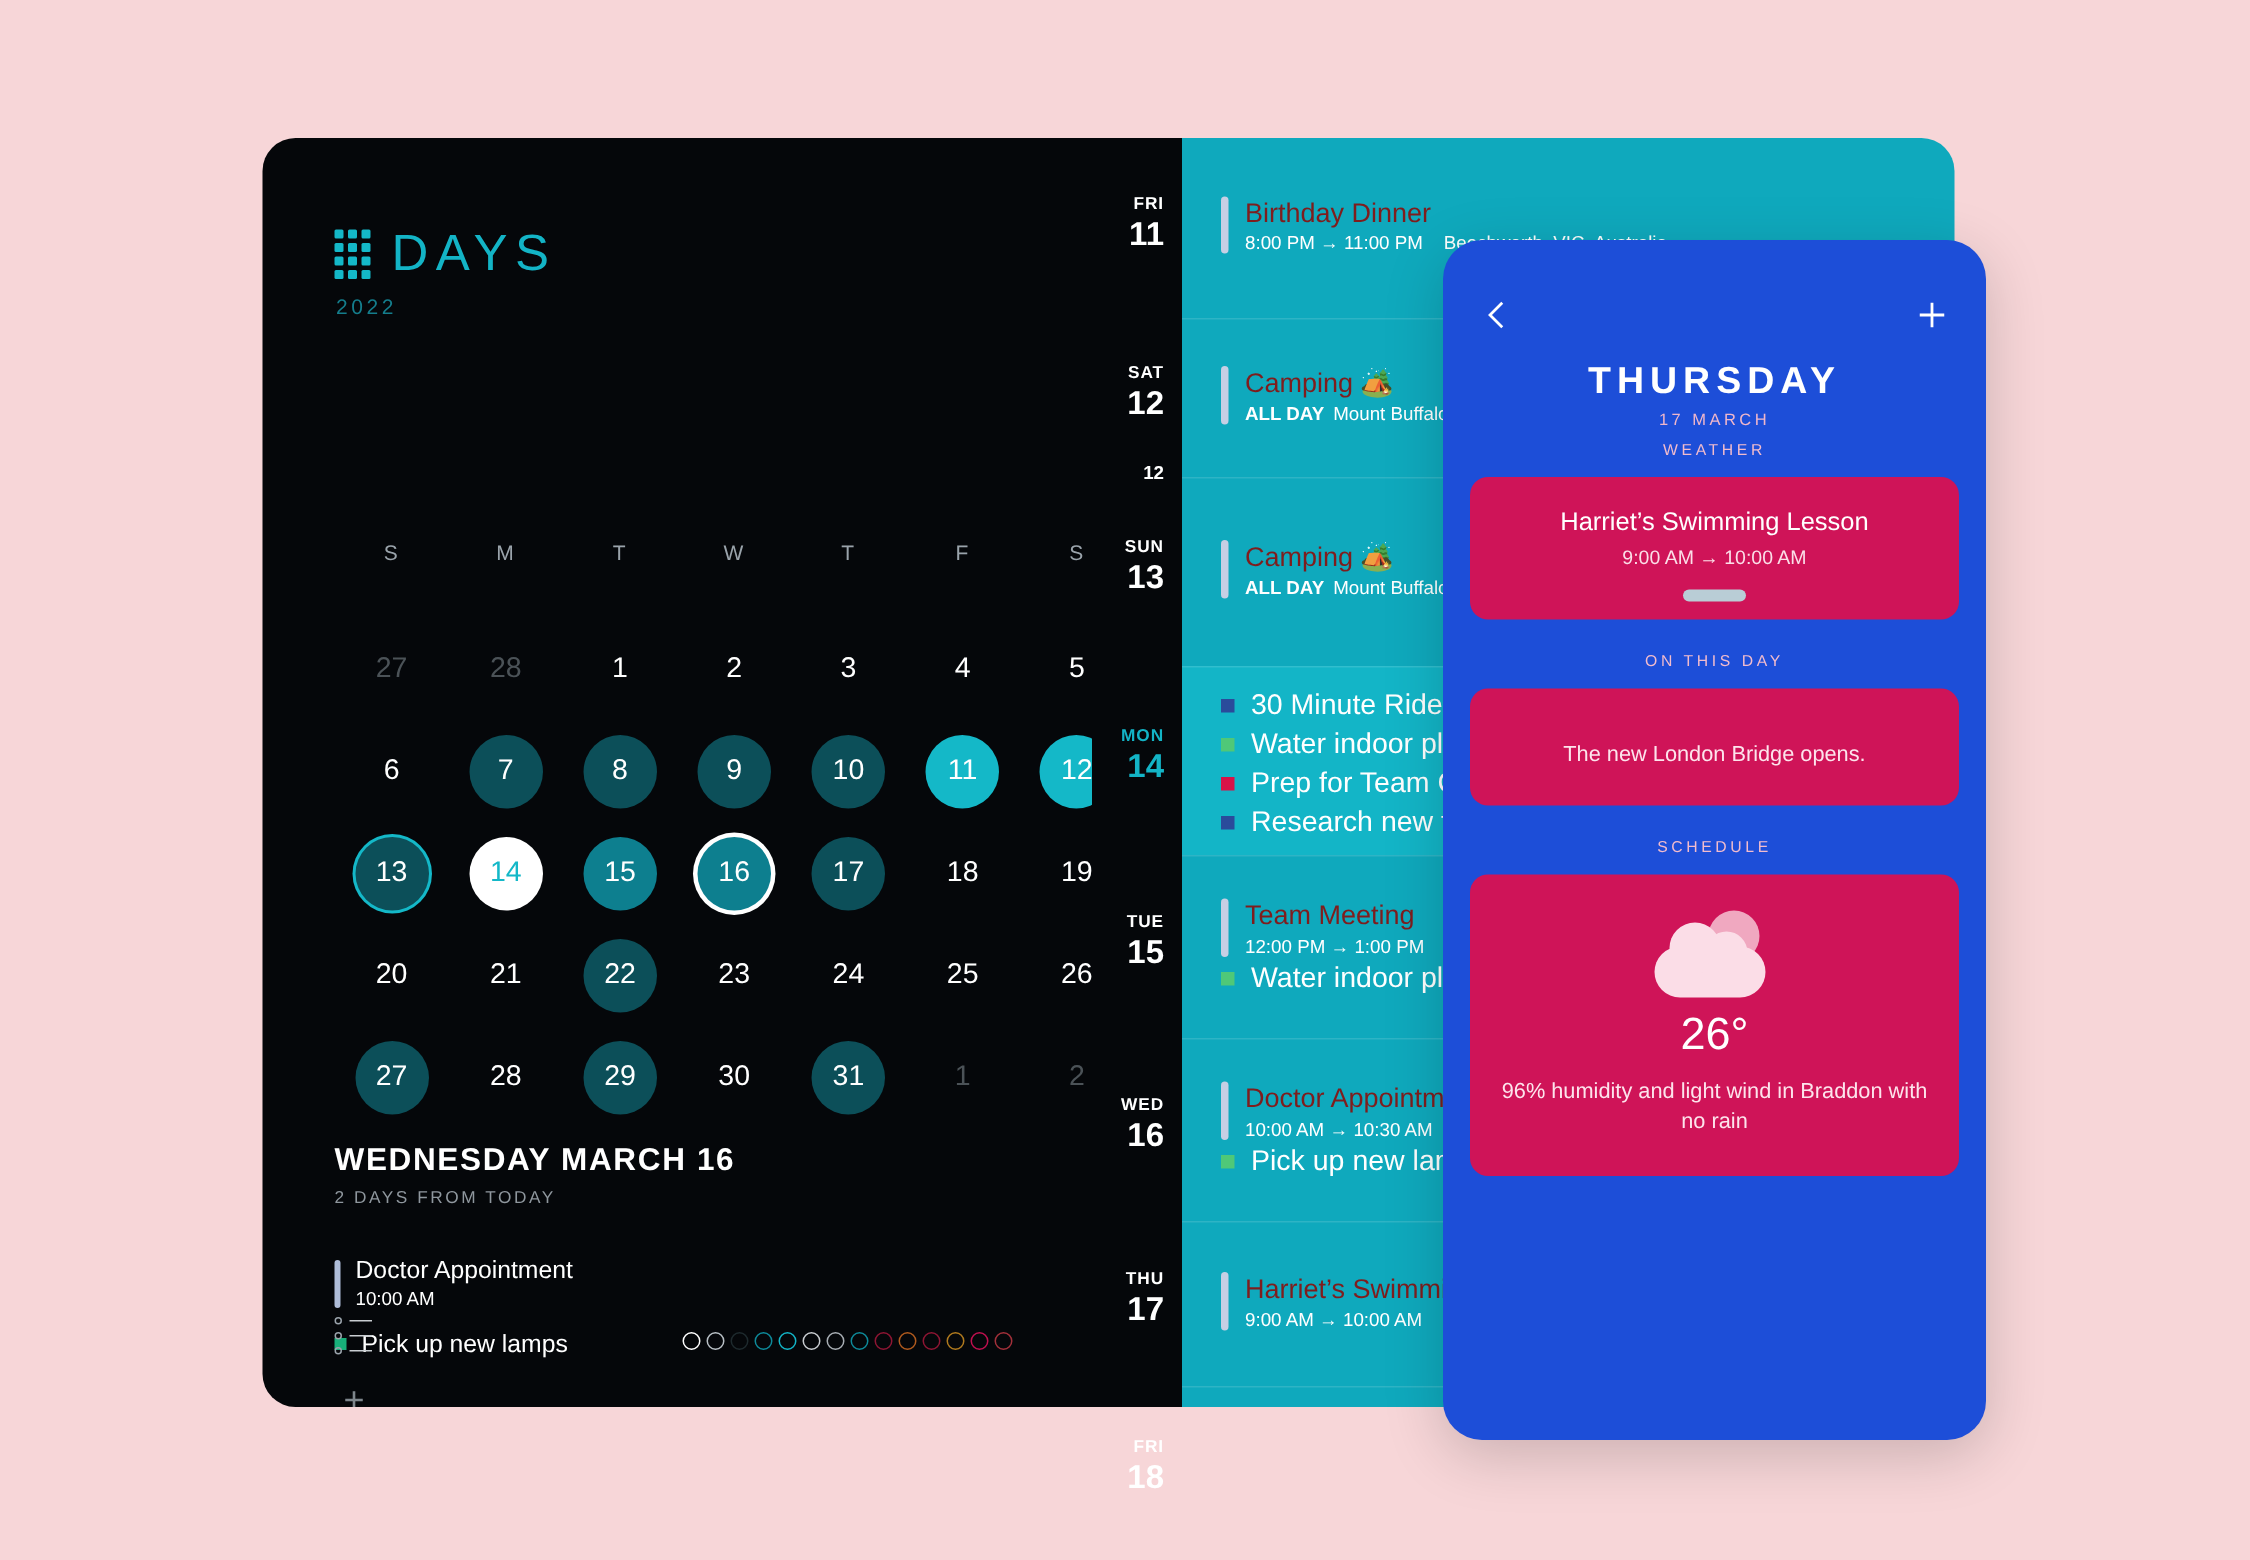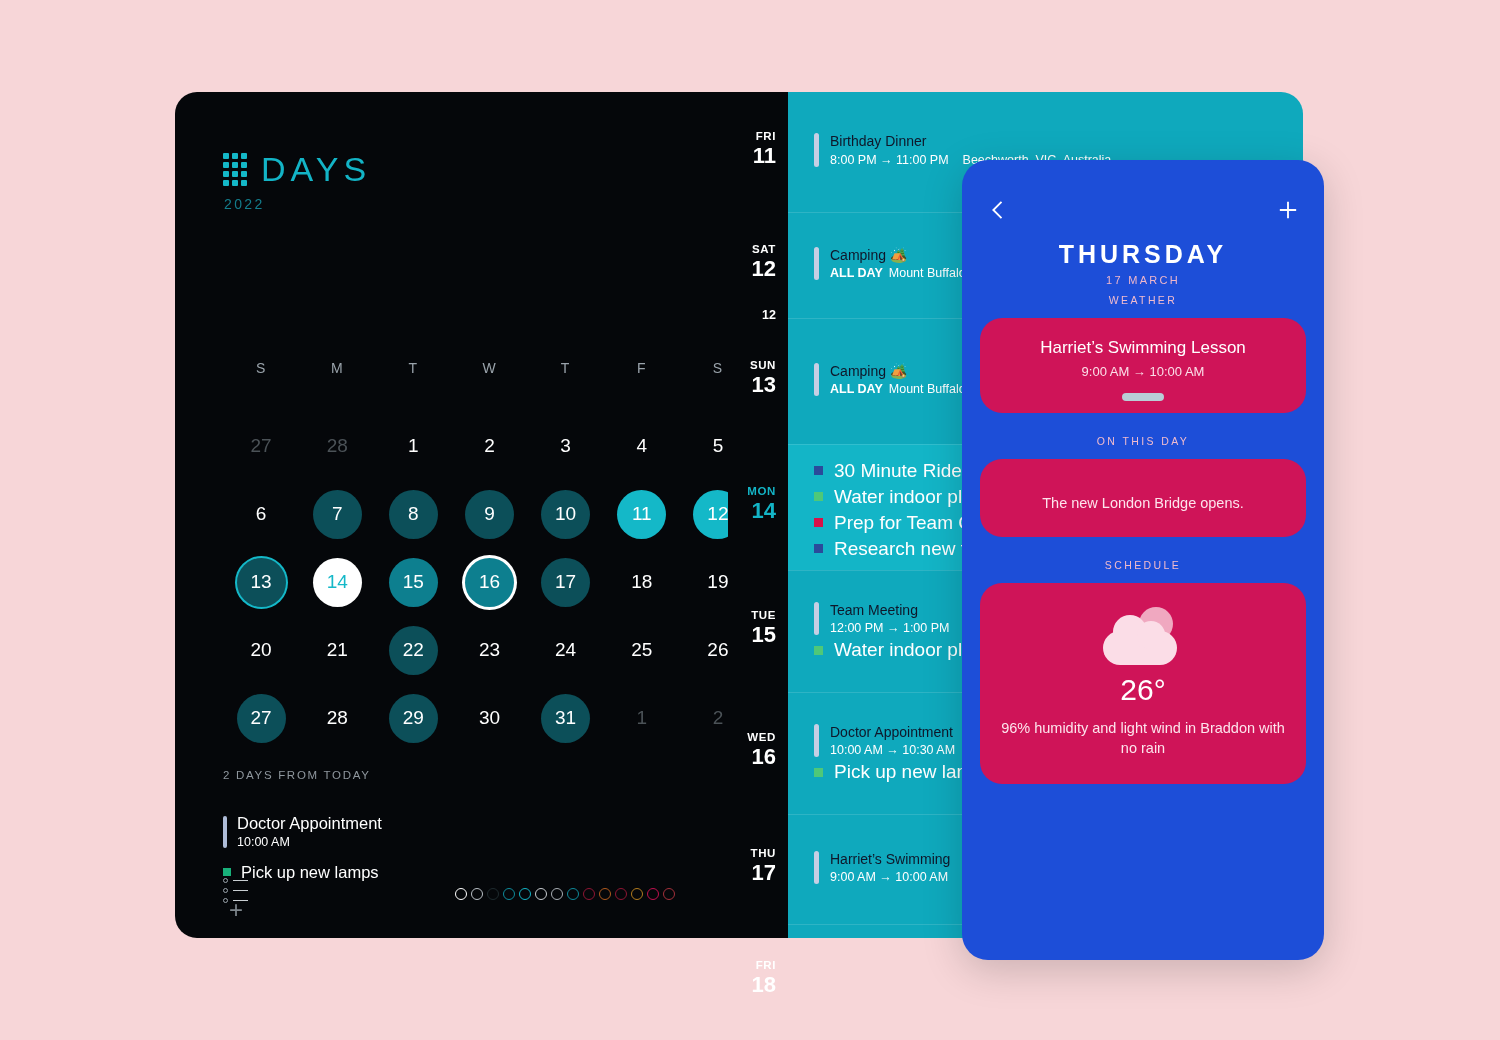--- a/index.html
+++ b/index.html
@@ -104,21 +104,21 @@
   .agenda-row {
     position: relative; display: flex;
     border-top: 1px solid rgba(255,255,255,0.13);
     padding: 18px 0 18px 0;
   }
   .agenda-row:first-child { border-top: none; }
   .agenda-row.active { background: #13b5c7; }
   .ag-body { padding-left: 26px; padding-right: 12px; flex: 1; }
   .ag-item { display: flex; gap: 11px; margin-bottom: 4px; }
   .ag-bar { width: 5px; border-radius: 3px; background: #c6cfe4; flex: none; }
-  .ag-title { font-size: 14px; color: #0f172a; font-weight: 400; line-height: 1.25; white-space: nowrap; }
+  .ag-title { font-size: 18px; color: #7f1d1d; font-weight: 400; line-height: 1.25; white-space: nowrap; }
   .ag-meta { font-size: 12.5px; color: #ffffff; margin-top: 2px; white-space: nowrap; }
   .ag-meta .lbl { font-weight: bold; margin-right: 6px; }
   .ag-meta .loc { margin-left: 14px; }
   .ag-todo { display: flex; align-items: center; gap: 11px; margin-top: 4px; }
   .ag-todo .sq { width: 9px; height: 9px; flex: none; margin-left: 0px; }
   .ag-todo .tx { font-size: 19px; color: #fff; white-space: nowrap; }
 
   
   .date-gutter {
     position: absolute; left: 728px; top: 92px; width: 60px; height: 846px;
@@ -145,21 +145,21 @@
   .pk-back { position: absolute; left: 22px; top: 36px; width: 28px; height: 28px; }
   .pk-add  { position: absolute; right: 22px; top: 36px; width: 28px; height: 28px; }
   .pk-title { text-align: center; padding-top: 80px; }
   .pk-day { font-size: 25px; letter-spacing: 4px; color: #fff; font-weight: bold; }
   .pk-date { font-size: 11px; letter-spacing: 2.3px; color: #f0b7ca; margin-top: 5px; }
   .pk-sect-label {
     text-align: center; font-size: 10.5px; letter-spacing: 2.4px;
     color: #f2bccd; margin: 22px 0 12px;
   }
   .pk-card {
-    margin: 0 18px; background: #cf1458; border-radius: 22px;
+    margin: 0 18px; background: #cf1458; border-radius: 12px;
     padding: 20px 16px 16px; text-align: center;
   }
   .pk-card-title { font-size: 17px; color: #ffffff; }
   .pk-card-sub { font-size: 13px; color: #fbdfe8; margin-top: 6px; }
   .pk-handle { width: 42px; height: 8px; border-radius: 4px; background: #b9cdd6; margin: 14px auto 0; }
   .pk-year { font-size: 30px; color: #ffffff; font-weight: 300; letter-spacing: 1px; }
   .pk-fact { font-size: 14.5px; color: #fde4ec; margin-top: 12px; }
   .pk-temp { font-size: 30px; color: #ffffff; font-weight: 300; margin-top: 6px; }
   .pk-wx-desc { font-size: 14.5px; color: #fde4ec; margin-top: 12px; line-height: 1.35; }
   .wx-icon { width: 92px; height: 60px; margin: 6px auto 4px; position: relative; }
@@ -324,20 +324,21 @@
         </div>
         <div class="daycell">
           <div class="daynum muted">1</div>
         </div>
         <div class="daycell">
           <div class="daynum muted">2</div>
         </div>
       </div>
 
     <div class="detail">
+      <div class="detail-title">WEDNESDAY MARCH 16</div>
       <div class="detail-sub">2 DAYS FROM TODAY</div>
       <div class="detail-events">
         <div class="ev-row">
           <span class="ev-bar"></span>
           <span>
             <span class="ev-title" style="display:block">Doctor Appointment</span>
             <span class="ev-time" style="display:block">10:00 AM</span>
           </span>
         </div>
         <div class="todo-row">

